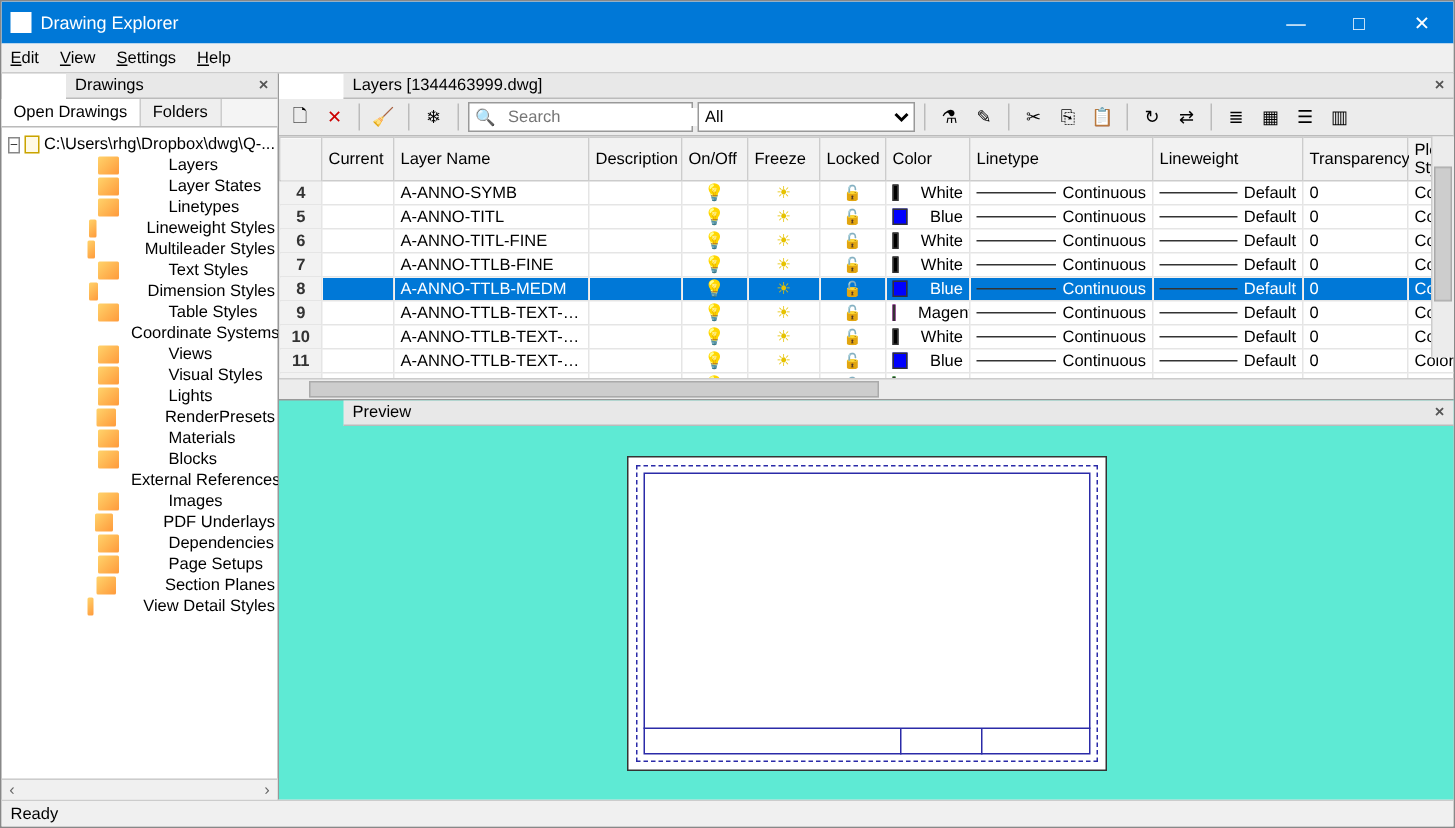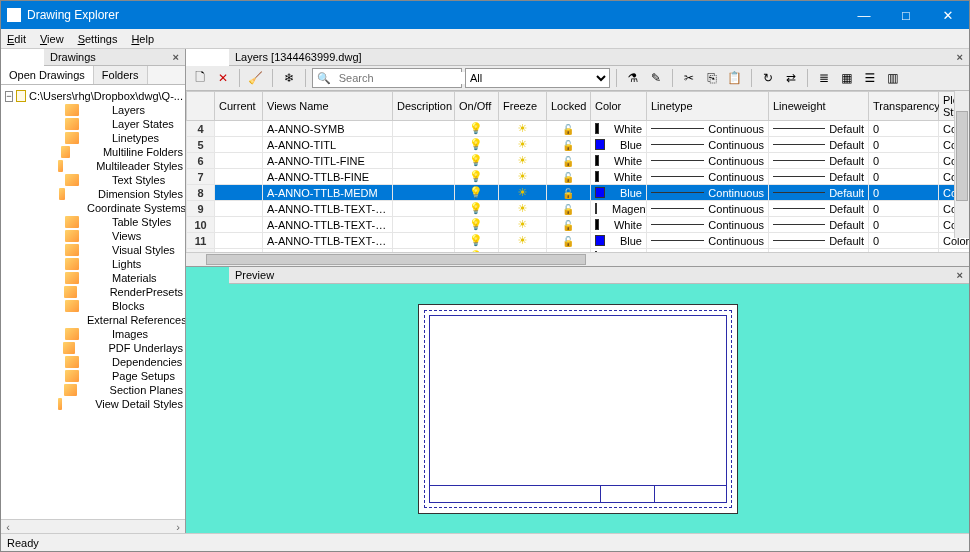--- a/index.html
+++ b/index.html
@@ -134,71 +134,71 @@
           <span>Layer States</span>
         </div>
         <div class="tree-item indent1">
           <span class="noexp"></span>
           <span class="tree-icon ico-generic"></span>
           <span>Linetypes</span>
         </div>
         <div class="tree-item indent1">
           <span class="noexp"></span>
           <span class="tree-icon ico-generic"></span>
-          <span>Multiline Folders</span>
+          <span>Lineweight Styles</span>
         </div>
         <div class="tree-item indent1">
           <span class="noexp"></span>
           <span class="tree-icon ico-generic"></span>
           <span>Multileader Styles</span>
         </div>
         <div class="tree-item indent1">
           <span class="noexp"></span>
           <span class="tree-icon ico-generic"></span>
           <span>Text Styles</span>
         </div>
         <div class="tree-item indent1">
           <span class="noexp"></span>
           <span class="tree-icon ico-generic"></span>
           <span>Dimension Styles</span>
         </div>
         <div class="tree-item indent1">
           <span class="noexp"></span>
           <span class="tree-icon ico-generic"></span>
+          <span>Table Styles</span>
+        </div>
+        <div class="tree-item indent1">
+          <span class="noexp"></span>
+          <span class="tree-icon ico-generic"></span>
           <span>Coordinate Systems</span>
         </div>
         <div class="tree-item indent1">
           <span class="noexp"></span>
           <span class="tree-icon ico-generic"></span>
-          <span>Table Styles</span>
-        </div>
-        <div class="tree-item indent1">
-          <span class="noexp"></span>
-          <span class="tree-icon ico-generic"></span>
           <span>Views</span>
         </div>
         <div class="tree-item indent1">
           <span class="noexp"></span>
           <span class="tree-icon ico-generic"></span>
           <span>Visual Styles</span>
         </div>
         <div class="tree-item indent1">
           <span class="noexp"></span>
           <span class="tree-icon ico-generic"></span>
           <span>Lights</span>
         </div>
         <div class="tree-item indent1">
           <span class="noexp"></span>
           <span class="tree-icon ico-generic"></span>
+          <span>RenderPresets</span>
+        </div>
+        <div class="tree-item indent1">
+          <span class="noexp"></span>
+          <span class="tree-icon ico-generic"></span>
           <span>Materials</span>
-        </div>
-        <div class="tree-item indent1">
-          <span class="noexp"></span>
-          <span class="tree-icon ico-generic"></span>
-          <span>RenderPresets</span>
         </div>
         <div class="tree-item indent1">
           <span class="noexp"></span>
           <span class="tree-icon ico-generic"></span>
           <span>Blocks</span>
         </div>
         <div class="tree-item indent1">
           <span class="noexp"></span>
           <span class="tree-icon ico-generic"></span>
           <span>External References</span>
@@ -289,21 +289,21 @@
               <col style="width:56px">
             <col style="width:122px">
               <col style="width:100px">
               <col style="width:70px">
               <col style="width:55px">
           </colgroup>
           <thead>
               <tr id="grid-head">
                 <th></th>
                 <th>Current</th>
-                <th>Views Name</th>
+                <th>Layer Name</th>
                 <th>Description</th>
                 <th>On/Off</th>
                 <th>Freeze</th>
                 <th>Locked</th>
                 <th>Color</th>
                 <th>Linetype</th>
                 <th>Lineweight</th>
                 <th>Transparency</th>
                 <th>Plot Style</th>
               </tr>

